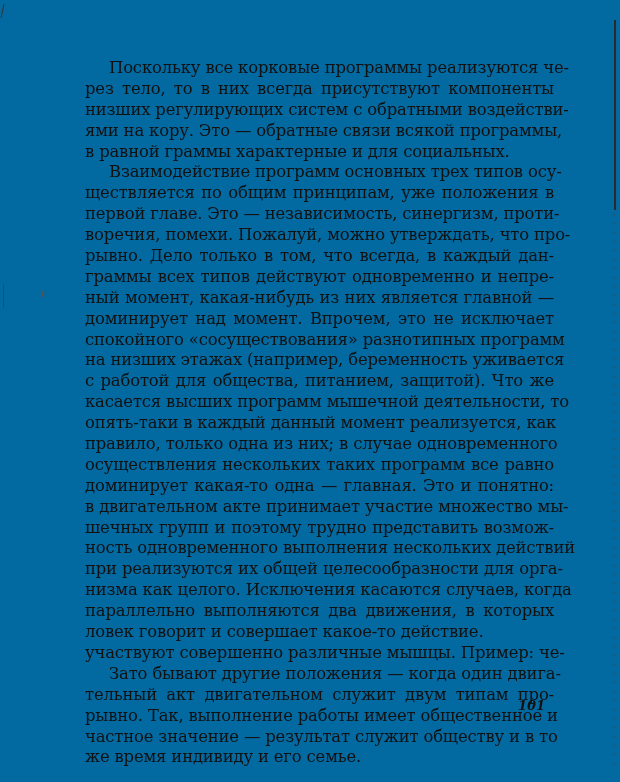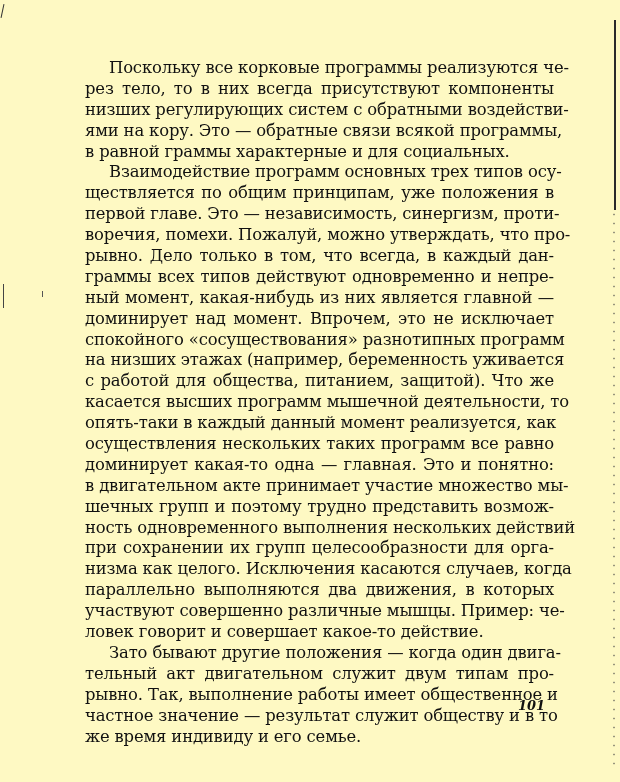--- a/index.html
+++ b/index.html
@@ -10,21 +10,21 @@
     body {
       width: 620px;
       height: 782px;
       position: relative;
       overflow: hidden;
     }
     .page {
       position: absolute;
       left: 0; top: 0;
       width: 620px; height: 782px;
-      background: #fef9c3;
+      background: #0369a1;
     }
     .text-block {
       position: absolute;
       left: 85px;
       top: 58px;
       width: 469px;
       font-family: "DejaVu Serif", serif;
       font-size: 16.4px;
       line-height: 20.9px;
       color: #111111;
@@ -116,30 +116,31 @@
       <span class="line">воречия, помехи. Пожалуй, можно утверждать, что про-</span>
       <span class="line">рывно. Дело только в том, что всегда, в каждый дан-</span>
       <span class="line">граммы всех типов действуют одновременно и непре-</span>
       <span class="line">ный момент, какая-нибудь из них является главной —</span>
       <span class="line">доминирует над момент. Впрочем, это не исключает</span>
       <span class="line">спокойного «сосуществования» разнотипных программ</span>
       <span class="line">на низших этажах (например, беременность уживается</span>
       <span class="line">с работой для общества, питанием, защитой). Что же</span>
       <span class="line">касается высших программ мышечной деятельности, то</span>
       <span class="line">опять-таки в каждый данный момент реализуется, как</span>
+      <span class="line">правило, только одна из них; в случае одновременного</span>
       <span class="line">осуществления нескольких таких программ все равно</span>
       <span class="line">доминирует какая-то одна — главная. Это и понятно:</span>
       <span class="line">в двигательном акте принимает участие множество мы-</span>
       <span class="line">шечных групп и поэтому трудно представить возмож-</span>
       <span class="line">ность одновременного выполнения нескольких действий</span>
-      <span class="line">при сохранении их групп целесообразности для орга-</span>
+      <span class="line">при реализуются их общей целесообразности для орга-</span>
       <span class="line">низма как целого. Исключения касаются случаев, когда</span>
       <span class="line">параллельно выполняются два движения, в которых</span>
+      <span class="line last">ловек говорит и совершает какое-то действие.</span>
       <span class="line">участвуют совершенно различные мышцы. Пример: че-</span>
-      <span class="line last">ловек говорит и совершает какое-то действие.</span>
     </div>
 
     <div>
       <span class="line indent">Зато бывают другие положения — когда один двига-</span>
       <span class="line">тельный акт двигательном служит двум типам про-</span>
       <span class="line">рывно. Так, выполнение работы имеет общественное и</span>
       <span class="line">частное значение — результат служит обществу и в то</span>
       <span class="line last">же время индивиду и его семье.</span>
     </div>
   </div>

